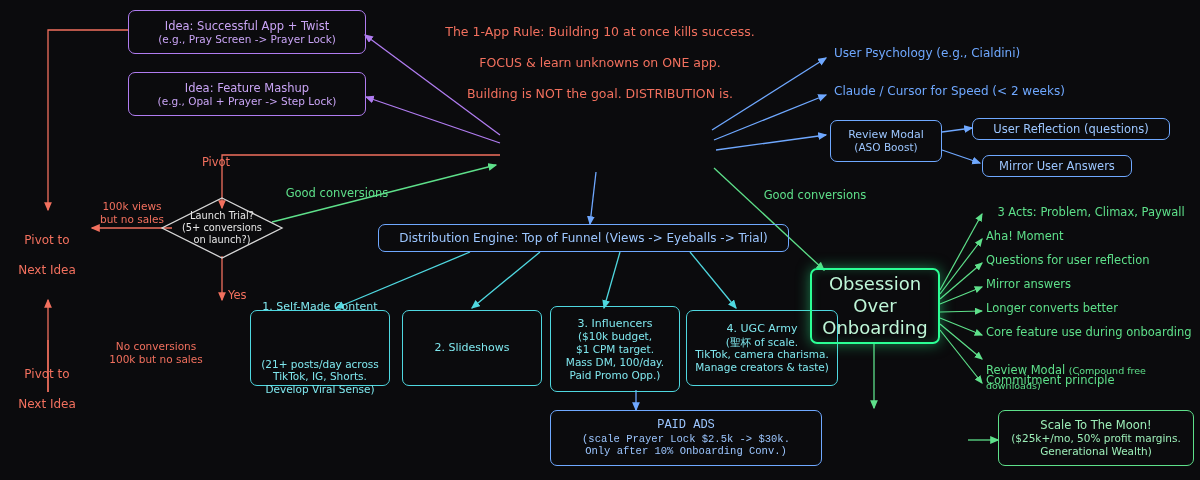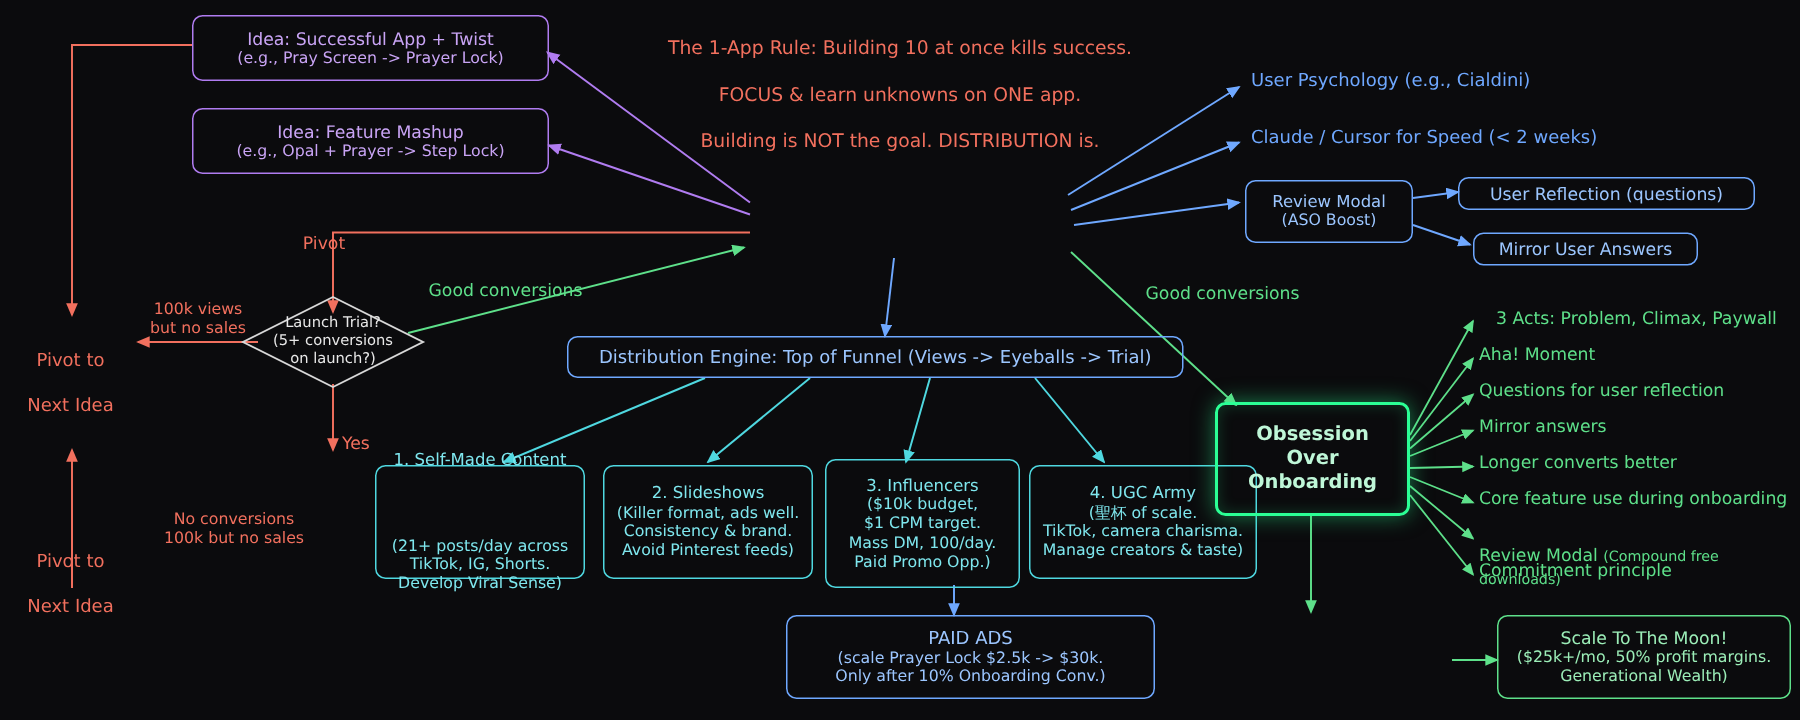--- a/index.html
+++ b/index.html
@@ -223,47 +223,44 @@
 
   <div class="node" style="left:250px; top:310px; width:140px; height:76px; border:1.3px solid #4fd8e0; color:#7fe7ee; font-size:11px;gap:44px;">
     <span class="title">1. Self-Made Content</span>
     <span class="sub">(21+ posts/day across
 TikTok, IG, Shorts.
 Develop Viral Sense)</span>
   </div>
 
   <div class="node" style="left:402px; top:310px; width:140px; height:76px; border:1.3px solid #4fd8e0; color:#7fe7ee; font-size:11px;">
     <span class="title">2. Slideshows</span>
-    <span class="sub">(Killer format, ads well.
-Consistency &amp; brand.
-Avoid Pinterest feeds)</span>
   </div>
 
   <div class="node" style="left:550px; top:306px; width:130px; height:86px; border:1.3px solid #4fd8e0; color:#7fe7ee; font-size:11px;">
     <span class="title">3. Influencers</span>
     <span class="sub">($10k budget,
 $1 CPM target.
 Mass DM, 100/day.
 Paid Promo Opp.)</span>
   </div>
 
   <div class="node" style="left:686px; top:310px; width:152px; height:76px; border:1.3px solid #4fd8e0; color:#7fe7ee; font-size:11px;">
     <span class="title">4. UGC Army</span>
     <span class="sub">(聖杯 of scale.
 TikTok, camera charisma.
 Manage creators &amp; taste)</span>
   </div>
 
-  <div class="node" style="left:524px; top:410px; width:246px; height:56px; border:1.3px solid #6fa8ff; color:#9cc6ff; font-size:12px;">
+  <div class="node" style="left:550px; top:410px; width:272px; height:56px; border:1.3px solid #6fa8ff; color:#9cc6ff; font-size:12px;font-family:Liberation Mono, monospace;">
     <span class="title">PAID ADS</span>
     <span class="sub">(scale Prayer Lock $2.5k -&gt; $30k.
 Only after 10% Onboarding Conv.)</span>
   </div>
 
-  <div class="node glow-green" style="left:810px; top:268px; width:130px; height:76px; border:2px solid #2bff95; color:#bff7d8; font-size:13px;font-weight:bold;">
+  <div class="node glow-green" style="left:810px; top:268px; width:130px; height:76px; border:2px solid #2bff95; color:#bff7d8; font-size:18px;">
     <span class="title">Obsession Over</span>
     <span class="title">Onboarding</span>
   </div>
 
   <div class="label" style="left:986px; top:205px; width:210px; text-align:center; color:#5ee08a; font-size:11.5px;">3 Acts: Problem, Climax, Paywall</div>
   <div class="label" style="left:986px; top:229px; width:210px; text-align:left; color:#5ee08a; font-size:11.5px;">Aha! Moment</div>
   <div class="label" style="left:986px; top:253px; width:210px; text-align:left; color:#5ee08a; font-size:11.5px;">Questions for user reflection</div>
   <div class="label" style="left:986px; top:277px; width:210px; text-align:left; color:#5ee08a; font-size:11.5px;">Mirror answers</div>
   <div class="label" style="left:986px; top:325px; width:214px; text-align:left; color:#5ee08a; font-size:11.5px;">Core feature use during onboarding</div>
   <div class="label" style="left:986px; top:301px; width:210px; text-align:left; color:#5ee08a; font-size:11.5px;">Longer converts better</div>

